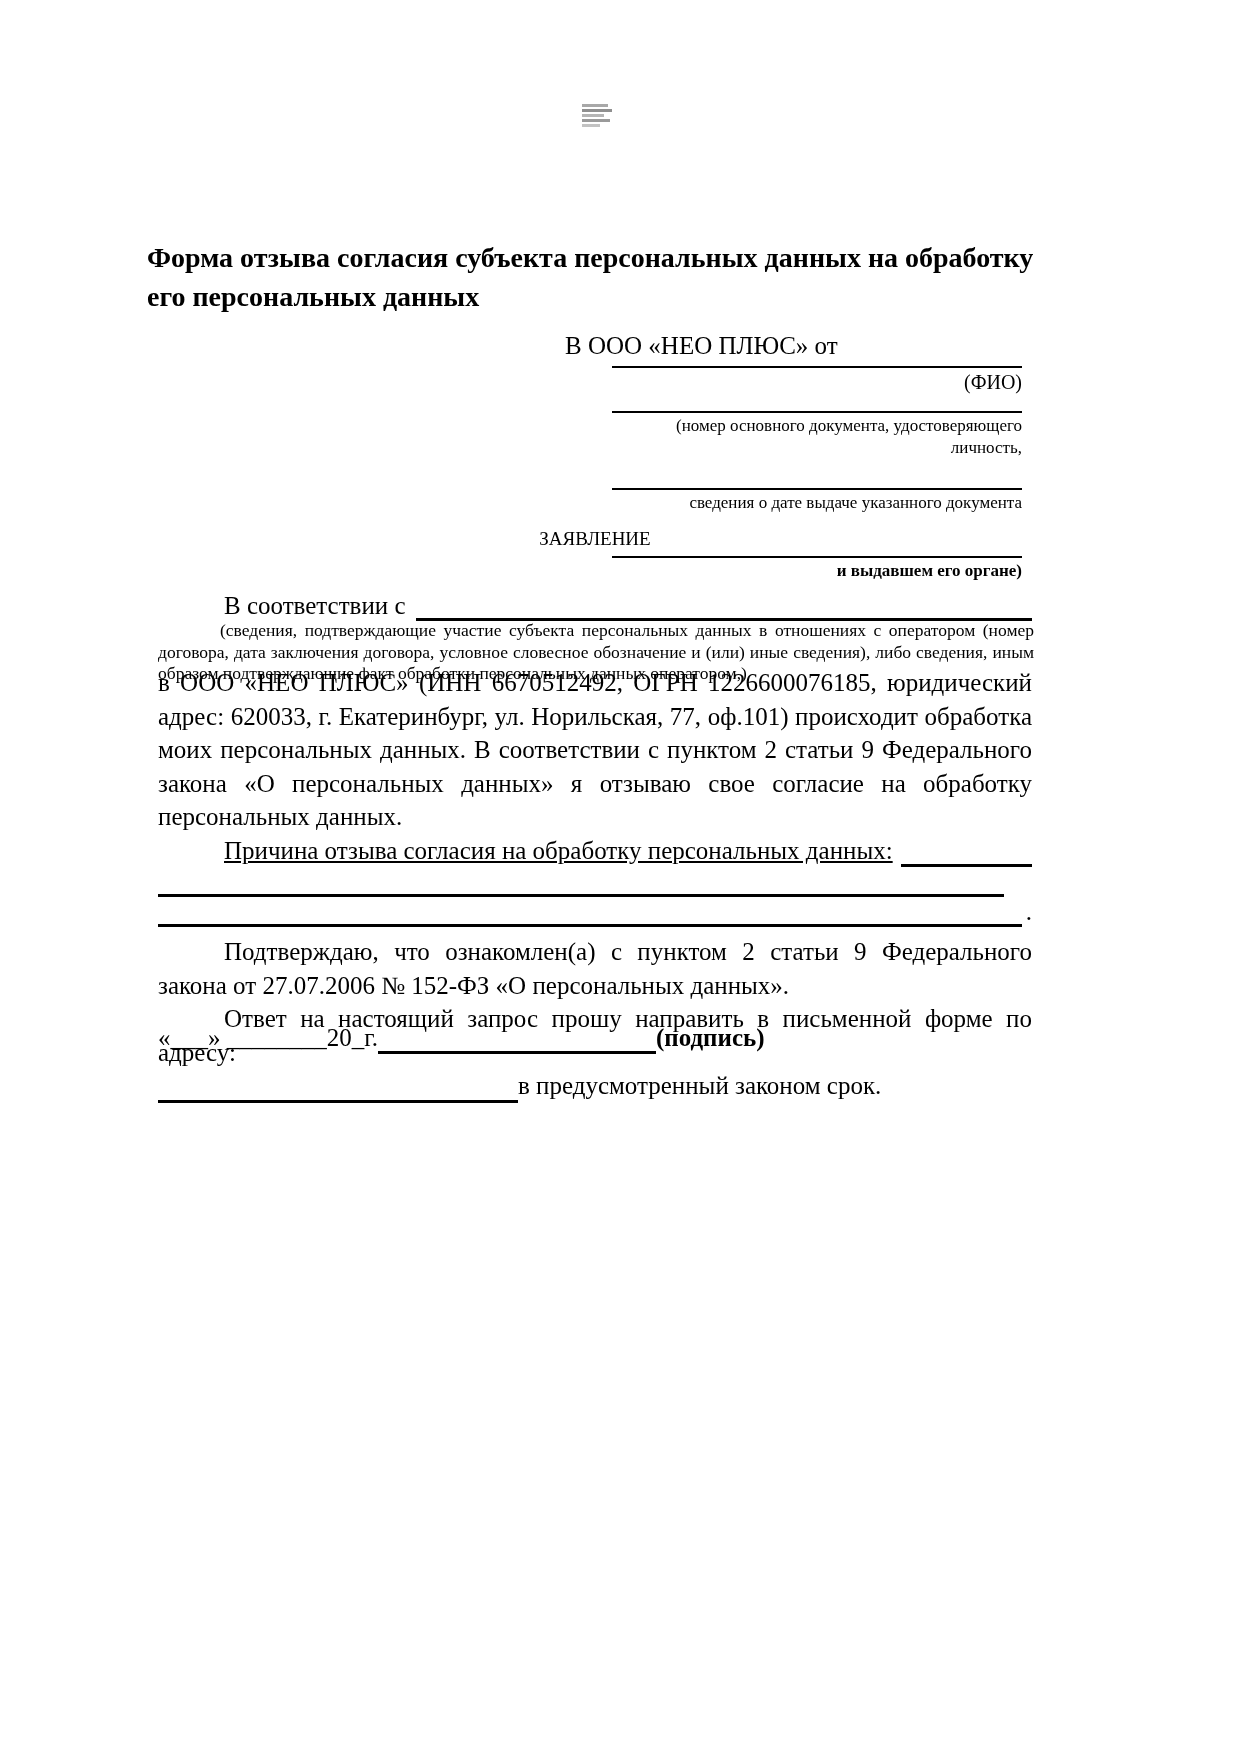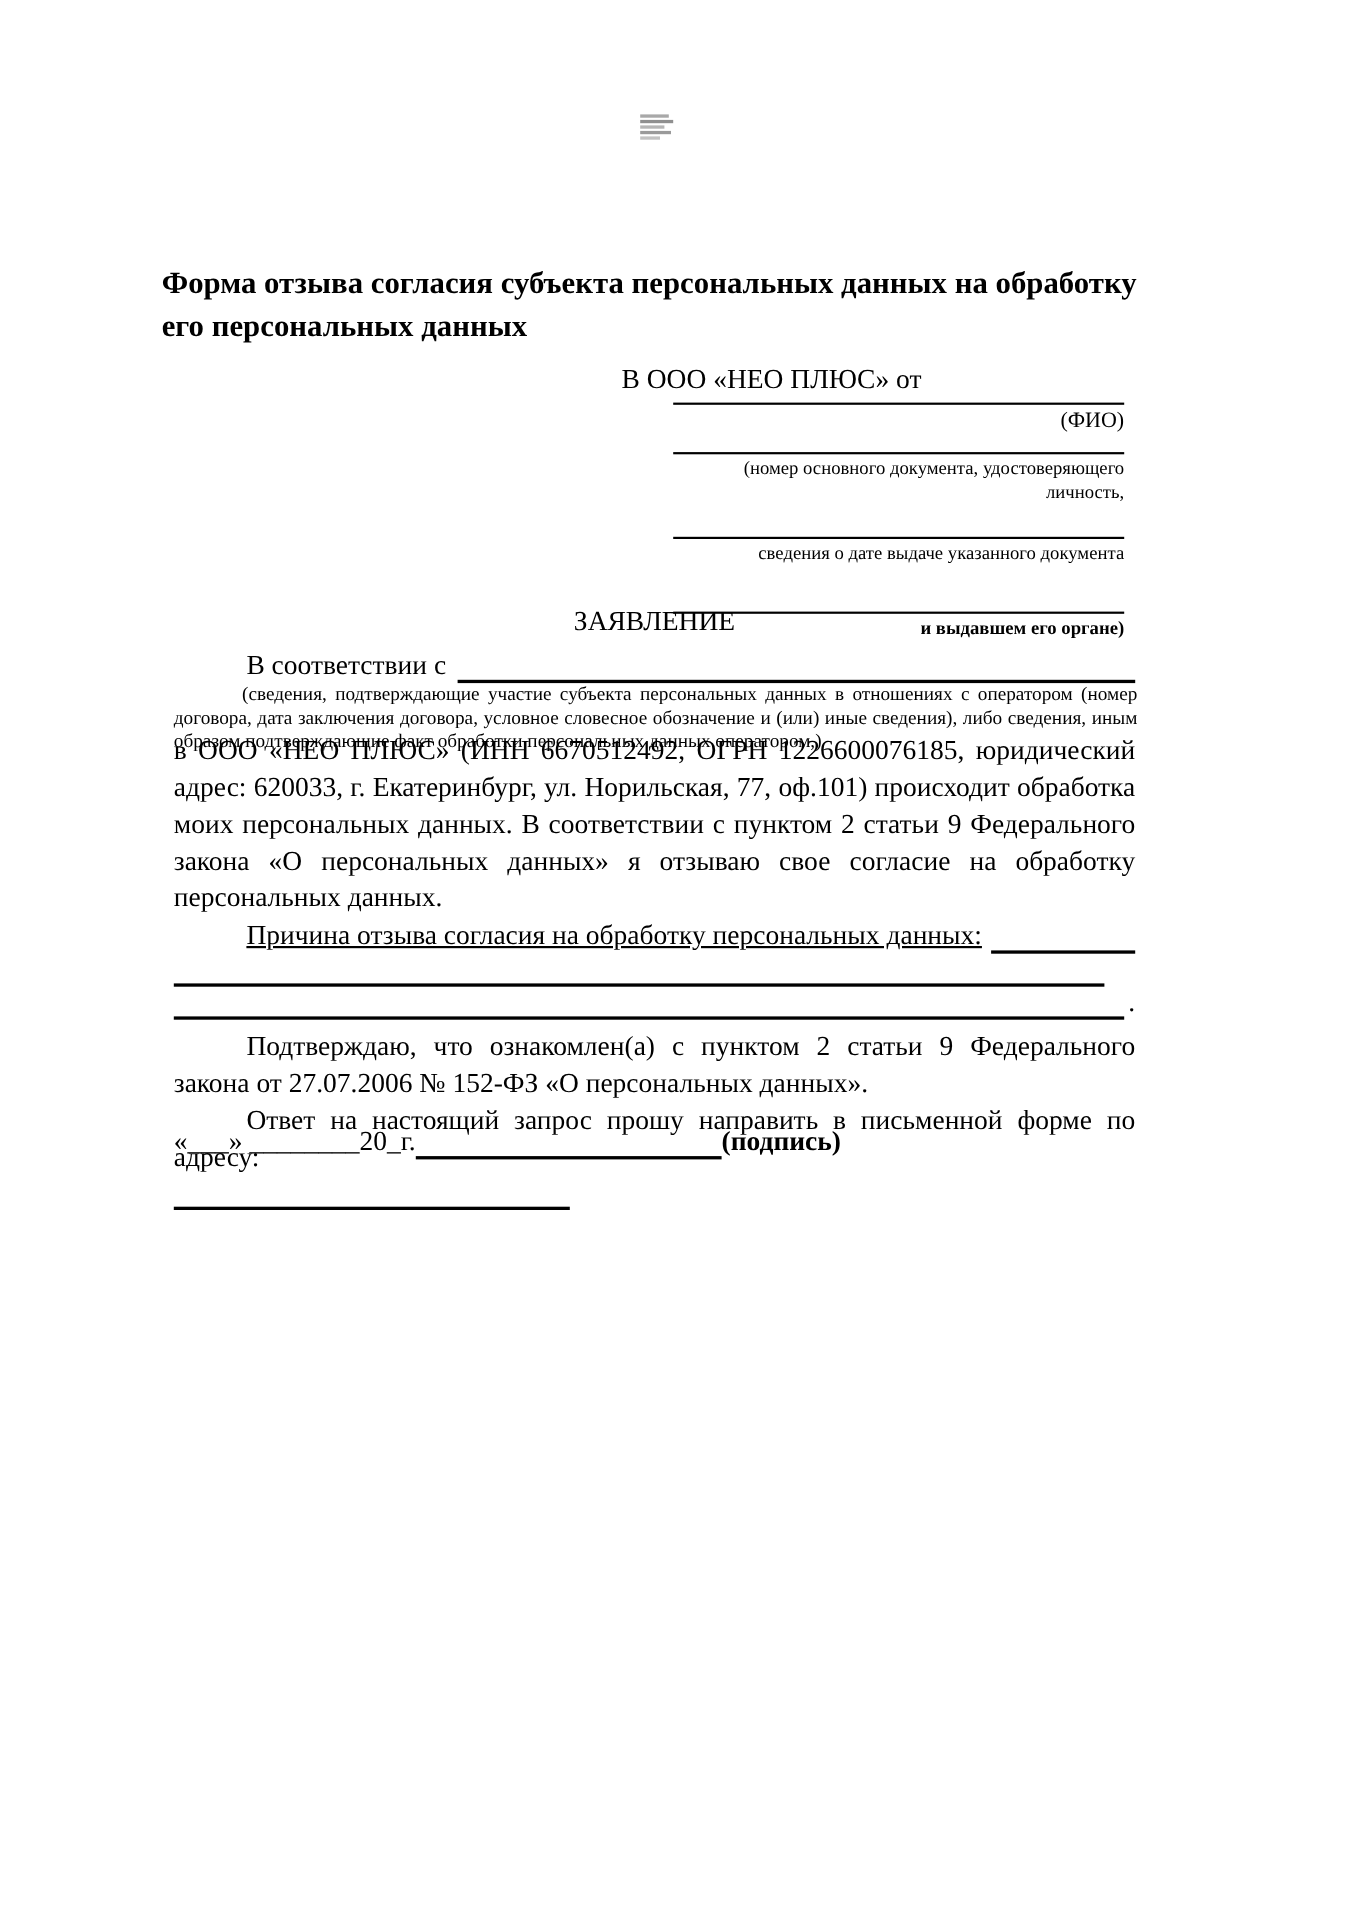--- a/index.html
+++ b/index.html
@@ -45,22 +45,22 @@
   .field .caption{
     text-align:right;font-size:17px;line-height:22px;padding-top:2px;
   }
   .field .caption.big{font-size:20px;line-height:24px;}
   .field.f1{margin-top:0;}
   .field.f2{margin-top:17px;}
   .field.f3{margin-top:29px;}
   .field.f4{margin-top:42px;font-weight:bold;}
   
   .stmt-heading{
-    position:absolute;left:160px;top:552px;width:870px;
-    text-align:center;font-size:25px;
+    position:absolute;left:160px;top:528px;width:870px;
+    text-align:center;font-size:19px;
   }
   .intro-row{
     position:absolute;left:158px;top:591px;width:874px;
     display:flex;align-items:flex-end;font-size:25px;line-height:30px;
   }
   .intro-row .txt{padding-left:66px;white-space:nowrap;}
   .intro-row .blank{flex:1;border-bottom:3px solid #000;margin-left:10px;height:26px;}
   .fine-print{
     position:absolute;left:158px;top:620px;width:876px;
     font-size:17.5px;line-height:21.5px;text-align:justify;text-indent:62px;
@@ -152,20 +152,21 @@
       <span class="blank"></span>
       <span class="dot">.</span>
     </div>
 
     <div class="confirm">Подтверждаю, что ознакомлен(а) с пунктом 2 статьи 9 Федерального закона от 27.07.2006 № 152-ФЗ «О персональных данных».</div>
 
     <div class="reply-prefix">Ответ на настоящий запрос прошу направить в письменной форме по адресу:</div>
 
     <div class="reply-row">
       <span class="blank"></span>
+      <span class="txt">в предусмотренный законом срок.</span>
     </div>
   </div>
 
   <div class="sig-row">
     <span class="sig-date">«___» ________20_г.</span>
     <span class="sig-right">
       <span class="sig-blank"></span>
       <span class="sig-caption">(подпись)</span>
     </span>
   </div>

